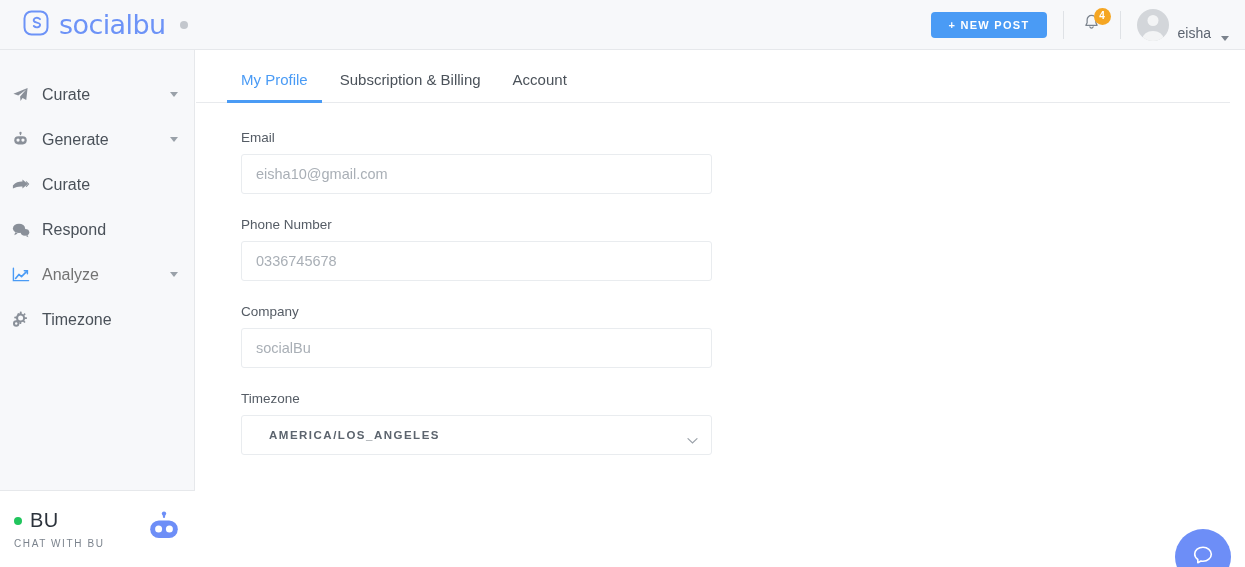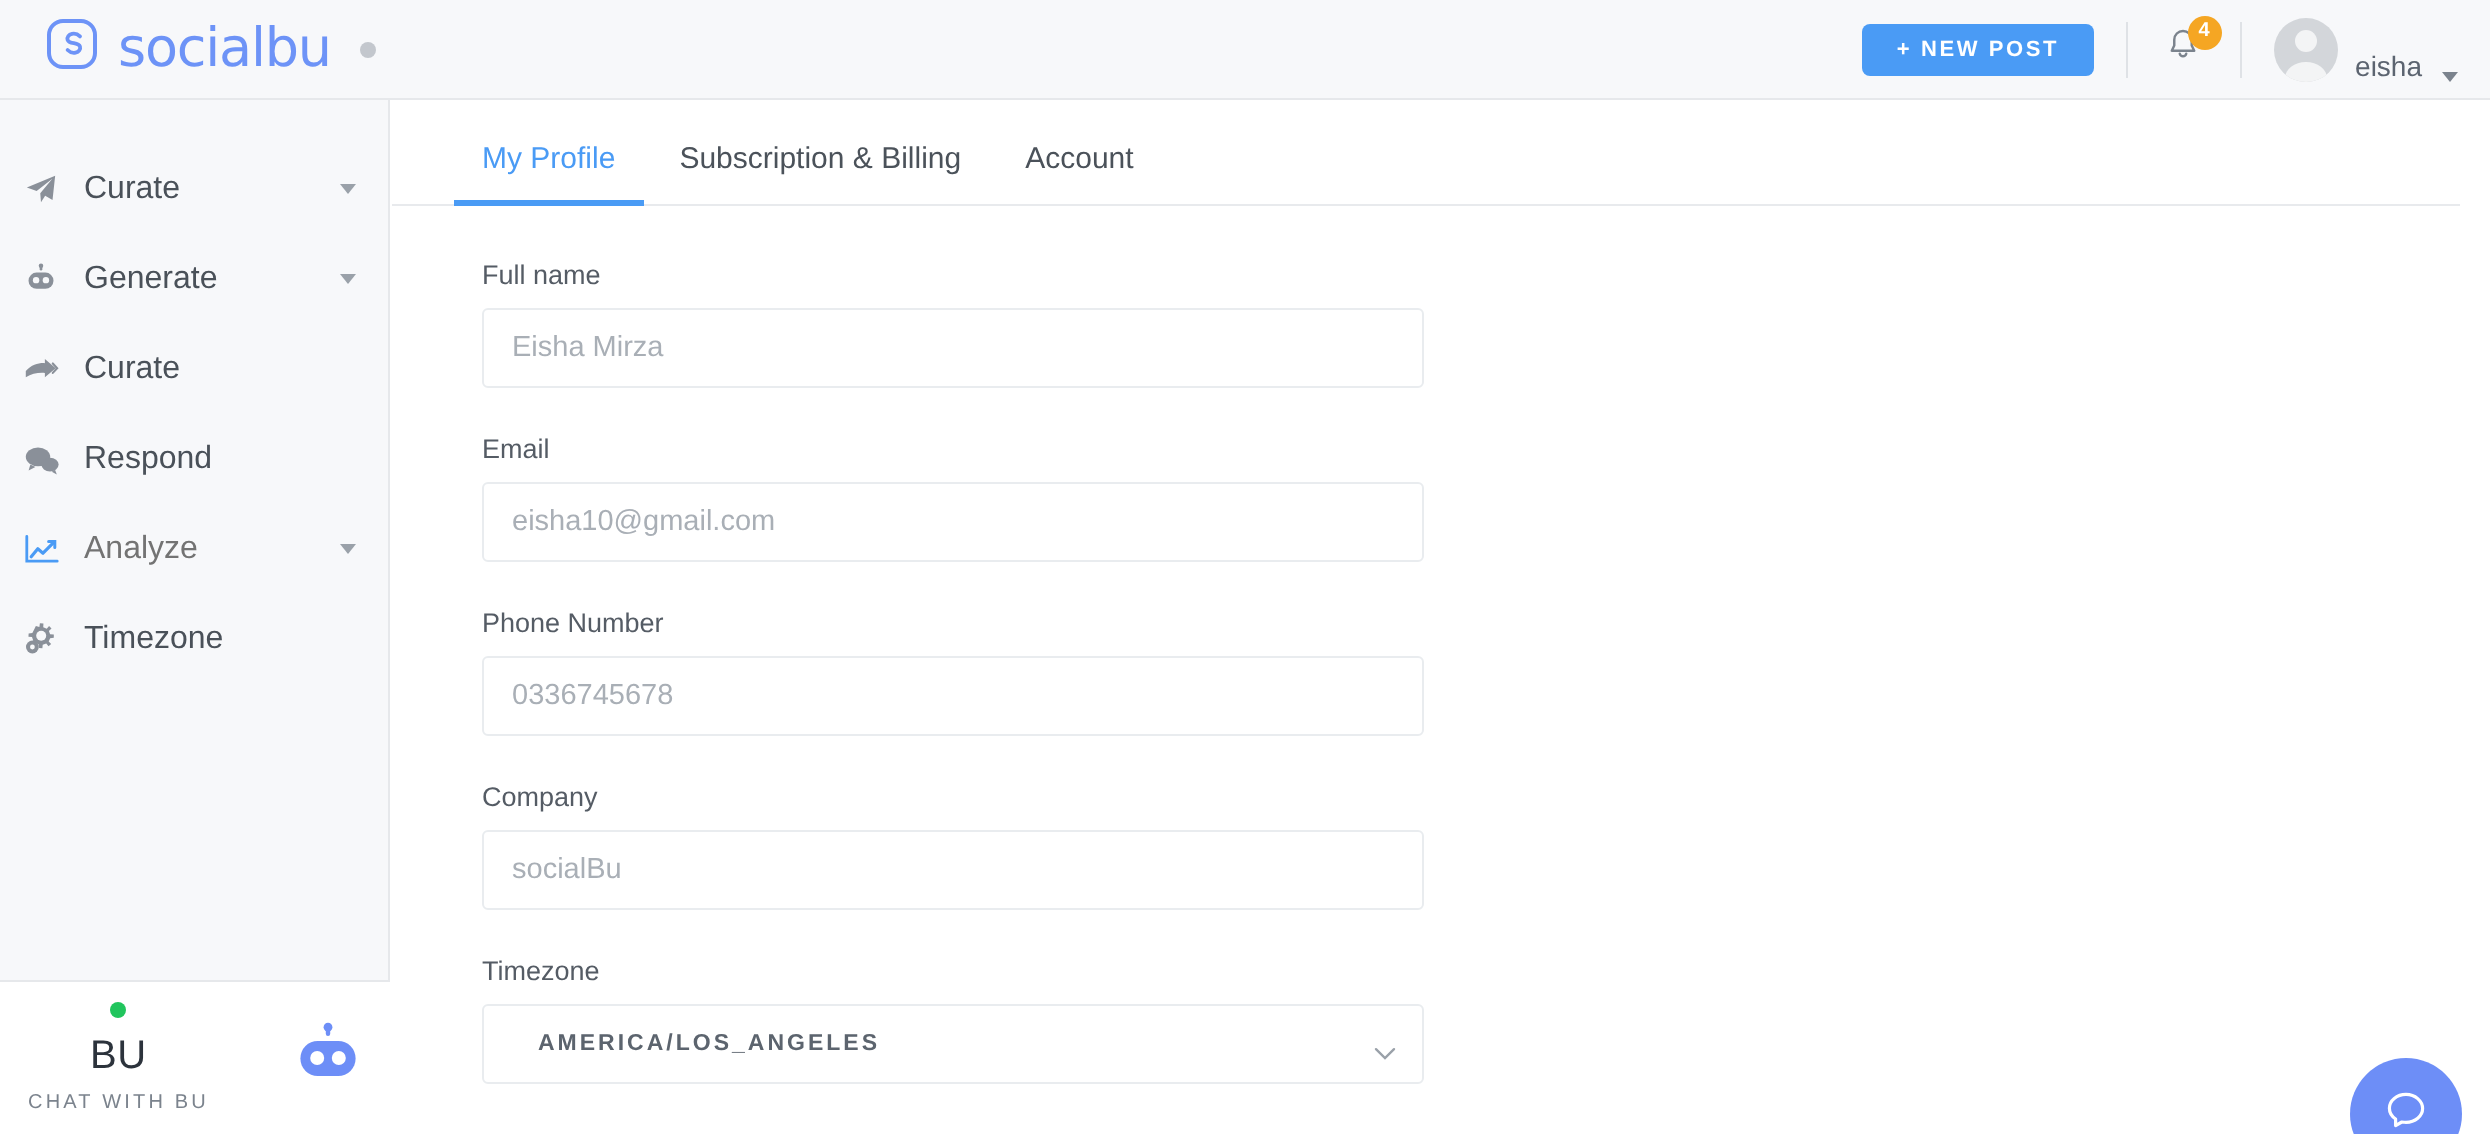--- a/index.html
+++ b/index.html
@@ -194,21 +194,21 @@
     width: 195px;
     height: 77px;
     background: #ffffff;
     border-top: 1px solid #e6e8eb;
     display: flex;
     align-items: center;
     padding: 0 14px;
     cursor: pointer;
   }
   .chat-left { display: flex; flex-direction: column; justify-content: center; }
-  .chat-title-row { display: flex; align-items: center; gap: 8px; flex-direction: column; }
+  .chat-title-row { display: flex; align-items: center; gap: 8px; }
   .chat-dot {
     width: 8px; height: 8px;
     border-radius: 50%;
     background: #21c55d;
   }
   .chat-title {
     font-size: 20px;
     color: #2c333c;
     font-weight: 400;
     letter-spacing: 0.3px;
@@ -469,24 +469,20 @@
 <div class="main">
 
   <div class="tabs">
     <div class="tab active">My Profile</div>
     <div class="tab">Subscription &amp; Billing</div>
     <div class="tab">Account</div>
   </div>
 
   <div class="form">
 
-    <div class="field">
-      <label class="field-label">Full name</label>
-      <input class="field-input" type="text" placeholder="Eisha Mirza" style="">
-    </div>
 
     <div class="field">
       <label class="field-label">Email</label>
       <input class="field-input" type="text" placeholder="eisha10@gmail.com" style="">
     </div>
 
     <div class="field">
       <label class="field-label">Phone Number</label>
       <input class="field-input" type="text" placeholder="0336745678" style="">
     </div>

